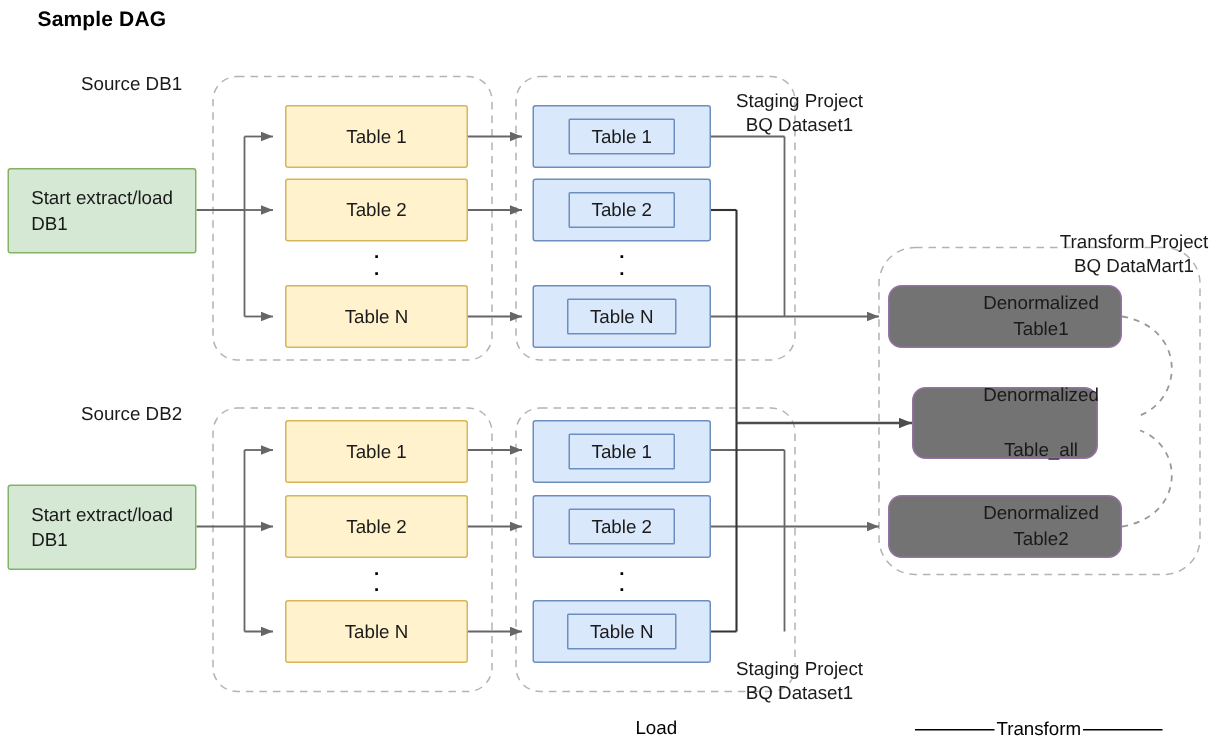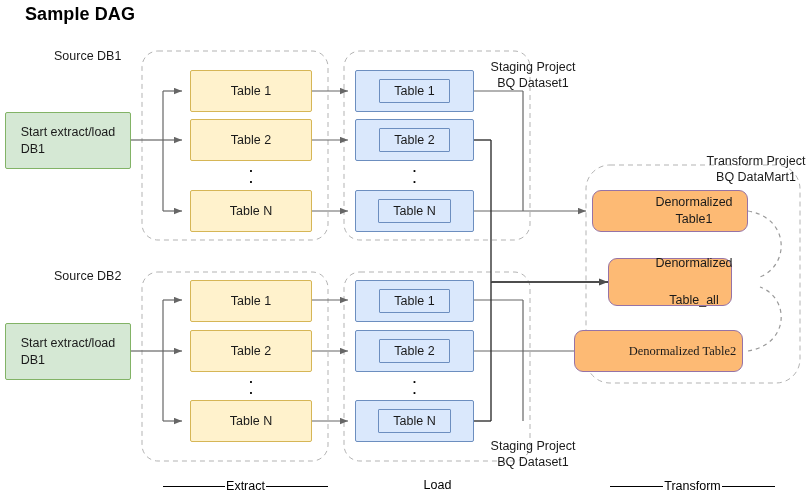--- a/index.html
+++ b/index.html
@@ -48,38 +48,38 @@
   }
   .node.yellow {
     background: #fff2cc;
     border: 1px solid #d6b656;
   }
   .node.blue {
     background: #dae8fc;
     border: 1px solid #6c8ebf;
   }
   .node.purple {
-    background: #fdba74;
+    background: #737373;
     border: 1px solid #9673a6;
     border-radius: 9px;
     padding-left: 48px;
   }
   .inner-box {
     border: 1px solid #6c8ebf;
     background: #dae8fc;
     padding: 3px 14px;
     font-size: 12.5px;
     border-radius: 1px;
     color: #1a1a1a;
   }
   .title {
     position: absolute;
     left: 25px;
     top: 4px;
-    font-size: 18px;
+    font-size: 14px;
     font-weight: bold;
     color: #000;
     letter-spacing: 0.1px;
   }
   .plain-label {
     position: absolute;
     font-size: 12.5px;
     color: #1a1a1a;
     line-height: 1.3;
     white-space: pre-line;
@@ -284,29 +284,24 @@
   </div>
 
   <div class="node purple" style="left:592px; top:190px; width:156px; height:42px;">
     <span>Denormalized Table1</span>
   </div>
   <div class="node purple" style="left:608px; top:258px; width:124px; height:48px; line-height:1.5;">
     <span style="white-space:pre-line;">Denormalized
 
 Table_all</span>
   </div>
-  <div class="node purple" style="left:574px; top:330px; width:169px; height:42px;font-family:Liberation Serif, serif;">
+  <div class="node purple" style="left:592px; top:330px; width:156px; height:42px;">
     <span>Denormalized Table2</span>
   </div>
 
-  <div class="phase" style="left:163px; width:165px;">
-    <div class="rule"></div>
-    <div class="phase-label">Extract</div>
-    <div class="rule"></div>
-  </div>
   <div class="phase" style="left:355px; width:165px;flex-direction:column;">
     <div class="rule"></div>
     <div class="phase-label">Load</div>
     <div class="rule"></div>
   </div>
   <div class="phase" style="left:610px; width:165px;margin-top:43px;">
     <div class="rule"></div>
     <div class="phase-label">Transform</div>
     <div class="rule"></div>
   </div>

